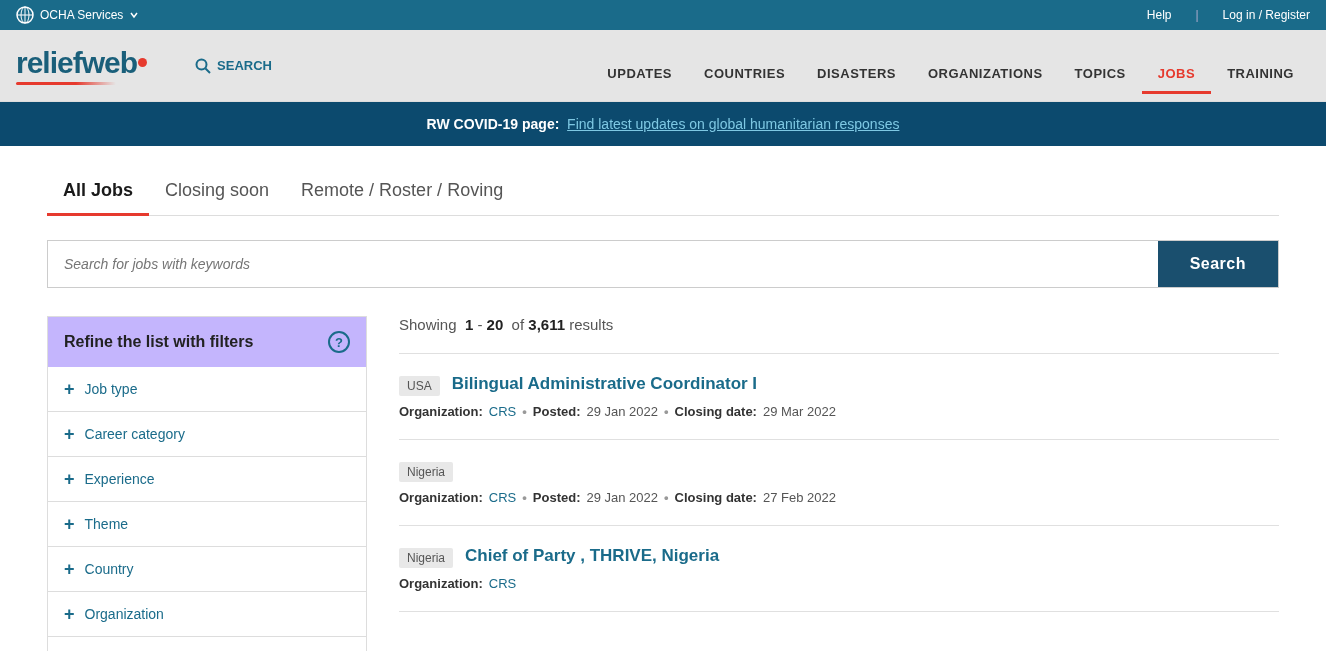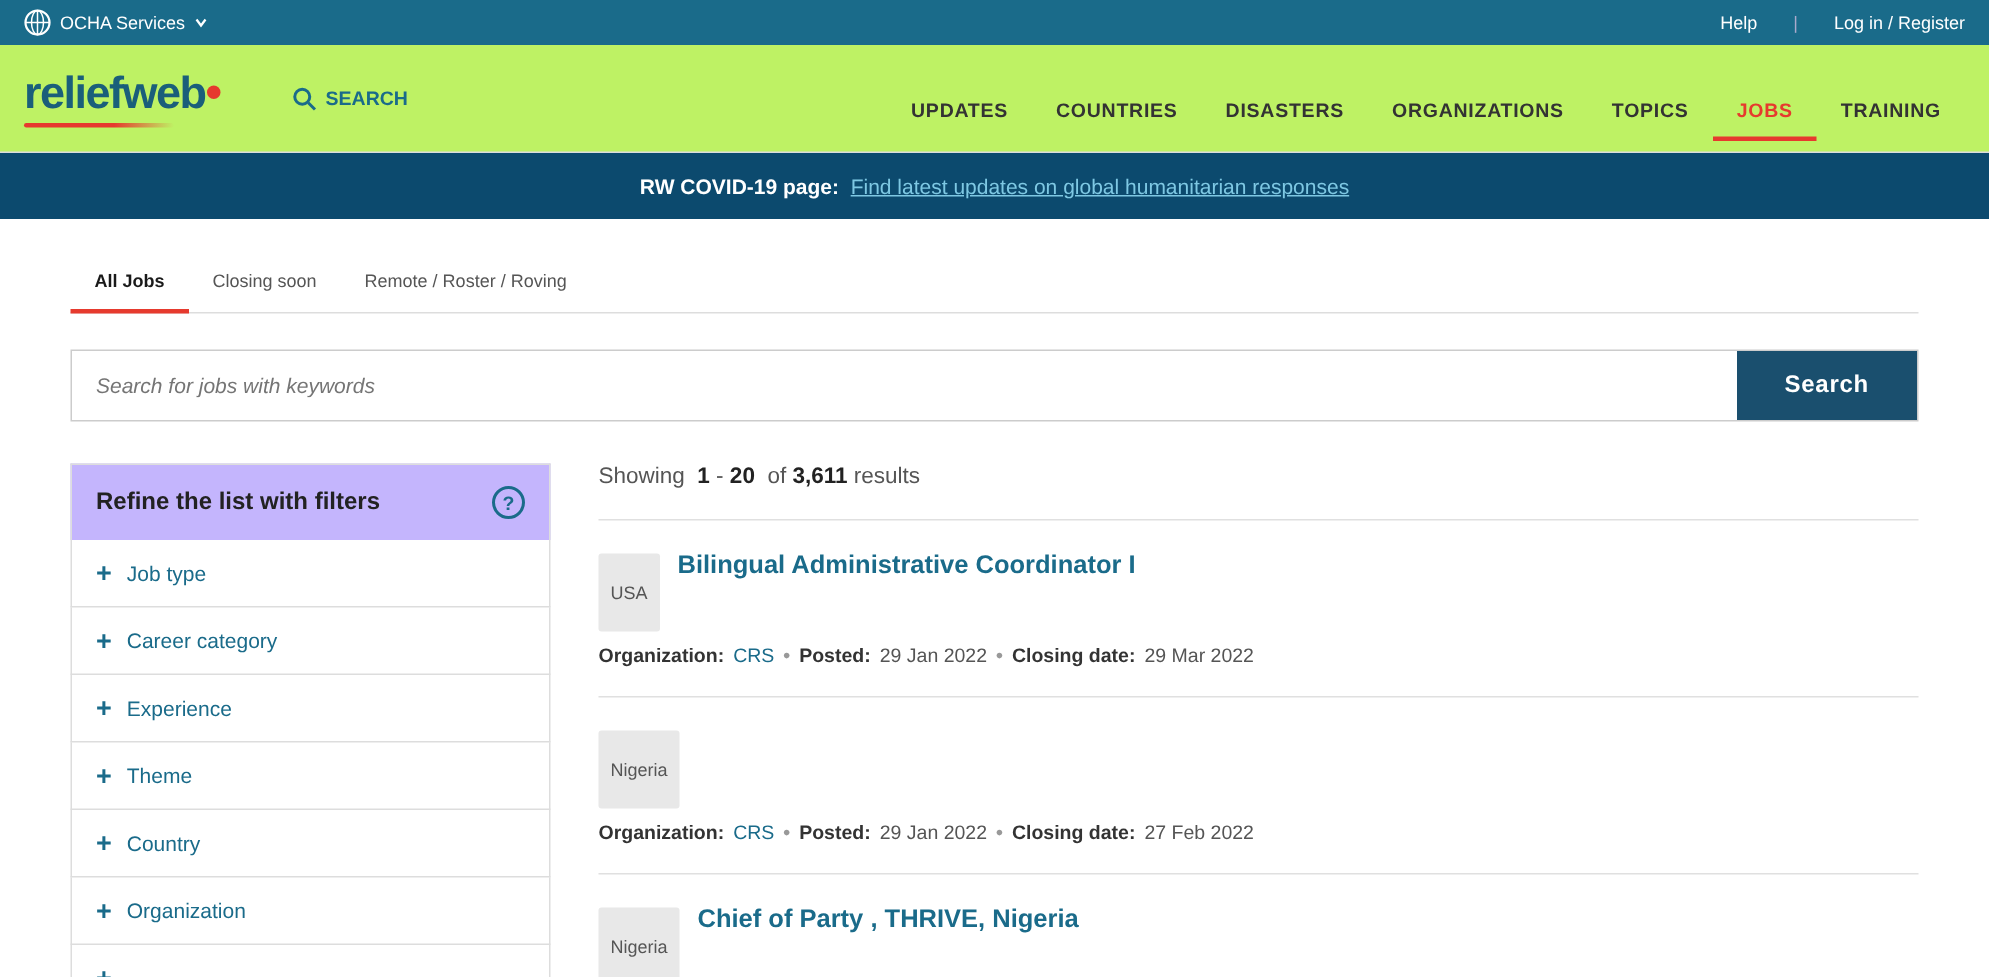--- a/index.html
+++ b/index.html
@@ -14,21 +14,21 @@
       display: flex;
       justify-content: space-between;
       align-items: center;
     }
     .top-bar-left { display: flex; align-items: center; gap: 6px; }
     .top-bar-right { display: flex; align-items: center; gap: 24px; }
     .top-bar a { color: #fff; text-decoration: none; }
 
     
     .main-nav {
-      background: #bef264;
+      background: #e5e5e5;
       border-bottom: 1px solid #ddd;
       display: flex;
       align-items: center;
       padding: 0 16px;
       height: 72px;
       text-align: right;
     }
     .logo-area { margin-right: 32px; }
     .nav-links {
       display: flex;
@@ -80,21 +80,21 @@
     .covid-banner strong { font-weight: bold; }
 
     
     .page-content { max-width: 1280px; margin: 0 auto; padding: 24px 24px; }
 
     
     .tabs { display: flex; gap: 0; margin-bottom: 24px; border-bottom: 1px solid #ddd; }
     .tab {
       padding: 10px 16px 12px;
       cursor: pointer;
-      font-size: 12px;
+      font-size: 18px;
       color: #555;
       border-bottom: 3px solid transparent;
       margin-bottom: -1px;
       text-decoration: none;
     }
     .tab.active {
       color: #1a1a1a;
       font-weight: bold;
       border-bottom: 3px solid #e63a2e;
     }
@@ -194,21 +194,21 @@
       border-top: 1px solid #e0e0e0;
       padding: 20px 0;
     }
     .job-listing:last-child { border-bottom: 1px solid #e0e0e0; }
     .job-header { display: flex; align-items: flex-start; gap: 12px; margin-bottom: 8px; }
     .country-badge {
       display: inline-block;
       background: #e8e8e8;
       color: #555;
       font-size: 12px;
-      padding: 19px 8px;
+      padding: 3px 8px;
       border-radius: 2px;
       white-space: nowrap;
       flex-shrink: 0;
       margin-top: 2px;
     }
     .job-title {
       color: #1a6b8a;
       font-size: 17px;
       font-weight: bold;
       text-decoration: none;

